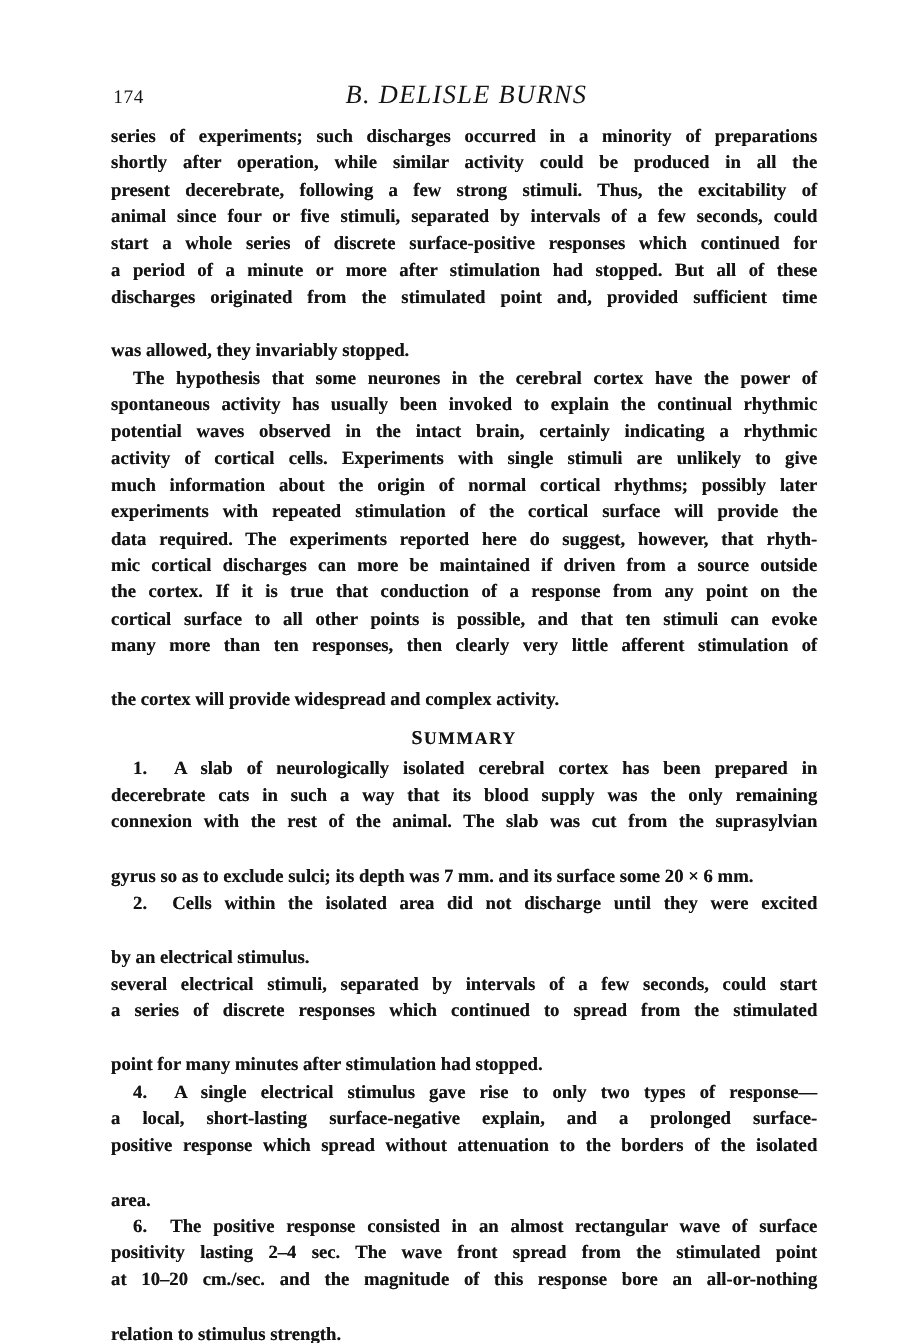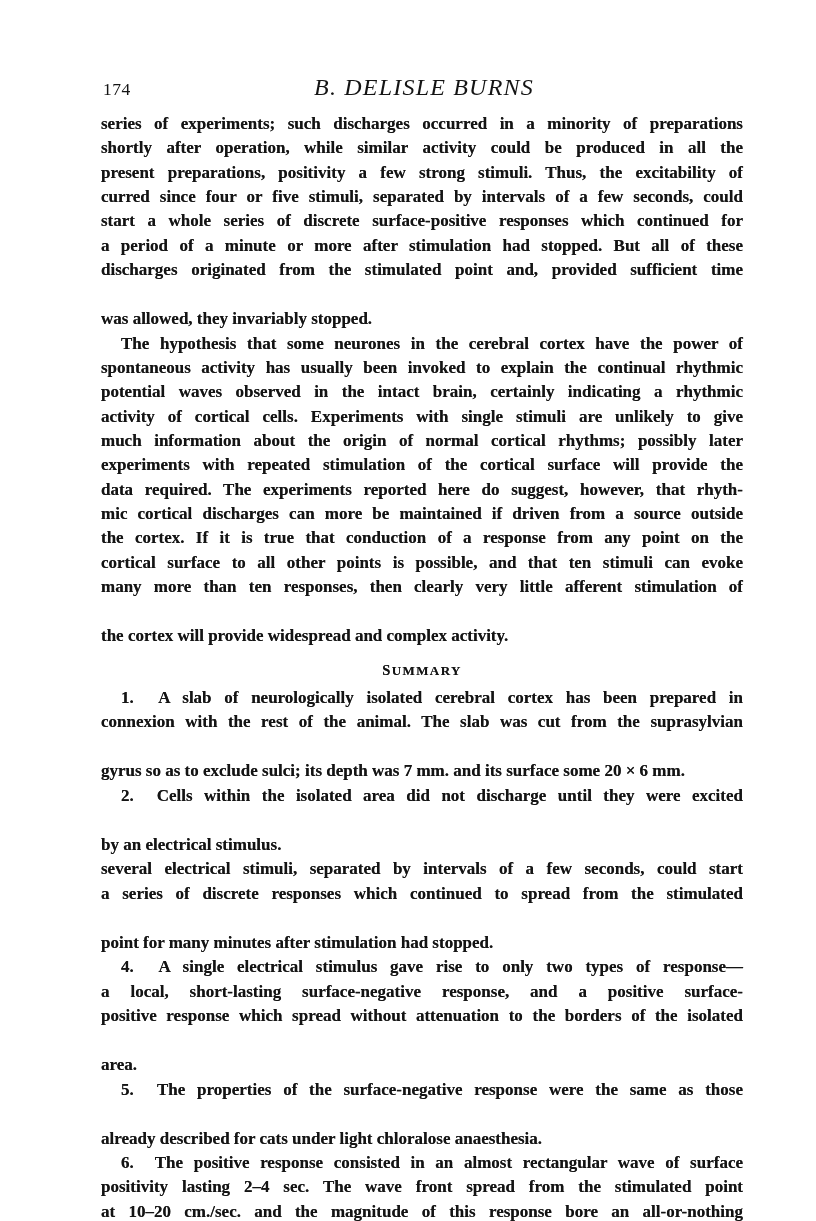--- a/index.html
+++ b/index.html
@@ -64,43 +64,43 @@
   .tline.last {
     text-align: left;
     text-align-last: left;
     margin-top: 25px;
   }
   .tline.indent { text-indent: 20px; }
   .summary-heading {
     margin-top: 13px;
     margin-bottom: 7px;
     text-align: center;
-    font-size: 13px;
+    font-size: 16px;
     line-height: 17px;
     letter-spacing: 1.4px;
     text-shadow: 0 0 0.4px rgba(0,0,0,0.65);
   }
   .summary-heading::first-letter { font-size: 1.12em; }
 </style>
 </head>
 <body>
 
 <div class="page">
   <div class="page-header">
     <span class="page-number">174</span>
     <span class="running-title">B. DELISLE BURNS</span>
     <span class="header-spacer"></span>
   </div>
   <div class="text-block">
     <div id="paragraphs">
         <div class="para">
           <div class="tline">series of experiments; such discharges occurred in a minority of preparations</div>
           <div class="tline">shortly after operation, while similar activity could be produced in all the</div>
-          <div class="tline">present preparations, positivity a few strong stimuli. Thus, the excitability of</div>
-          <div class="tline">curred since four or five stimuli, separated by intervals of a few seconds, could</div>
+          <div class="tline">present decerebrate, following a few strong stimuli. Thus, the excitability of</div>
+          <div class="tline">animal since four or five stimuli, separated by intervals of a few seconds, could</div>
           <div class="tline">start a whole series of discrete surface-positive responses which continued for</div>
           <div class="tline">a period of a minute or more after stimulation had stopped. But all of these</div>
           <div class="tline">discharges originated from the stimulated point and, provided sufficient time</div>
           <div class="tline last">was allowed, they invariably stopped.</div>
         </div>
         <div class="para">
           <div class="tline indent">The hypothesis that some neurones in the cerebral cortex have the power of</div>
           <div class="tline">spontaneous activity has usually been invoked to explain the continual rhythmic</div>
           <div class="tline">potential waves observed in the intact brain, certainly indicating a rhythmic</div>
           <div class="tline">activity of cortical cells. Experiments with single stimuli are unlikely to give</div>
@@ -111,41 +111,38 @@
           <div class="tline">the cortex. If it is true that conduction of a response from any point on the</div>
           <div class="tline">cortical surface to all other points is possible, and that ten stimuli can evoke</div>
           <div class="tline">many more than ten responses, then clearly very little afferent stimulation of</div>
           <div class="tline last">the cortex will provide widespread and complex activity.</div>
         </div>
       </div>
     <div class="summary-heading">SUMMARY</div>
     <div id="summary-items">
         <div class="para">
           <div class="tline indent">1.&nbsp; A slab of neurologically isolated cerebral cortex has been prepared in</div>
+          <div class="tline">decerebrate cats in such a way that its blood supply was the only remaining</div>
           <div class="tline">connexion with the rest of the animal. The slab was cut from the suprasylvian</div>
           <div class="tline last">gyrus so as to exclude sulci; its depth was 7 mm. and its surface some 20 × 6 mm.</div>
         </div>
         <div class="para">
           <div class="tline indent">2.&nbsp; Cells within the isolated area did not discharge until they were excited</div>
           <div class="tline last">by an electrical stimulus.</div>
         </div>
         <div class="para">
           <div class="tline">several electrical stimuli, separated by intervals of a few seconds, could start</div>
           <div class="tline">a series of discrete responses which continued to spread from the stimulated</div>
           <div class="tline last">point for many minutes after stimulation had stopped.</div>
         </div>
         <div class="para">
           <div class="tline indent">4.&nbsp; A single electrical stimulus gave rise to only two types of response—</div>
-          <div class="tline">a local, short-lasting surface-negative response, and a positive surface-</div>
+          <div class="tline">a local, short-lasting surface-negative explain, and a prolonged surface-</div>
           <div class="tline">positive response which spread without attenuation to the borders of the isolated</div>
           <div class="tline last">area.</div>
-        </div>
-        <div class="para">
-          <div class="tline indent">5.&nbsp; The properties of the surface-negative response were the same as those</div>
-          <div class="tline last">already described for cats under light chloralose anaesthesia.</div>
         </div>
         <div class="para">
           <div class="tline indent">6.&nbsp; The positive response consisted in an almost rectangular wave of surface</div>
           <div class="tline">positivity lasting 2–4 sec. The wave front spread from the stimulated point</div>
           <div class="tline">at 10–20 cm./sec. and the magnitude of this response bore an all-or-nothing</div>
           <div class="tline last">relation to stimulus strength.</div>
         </div>
       </div>
   </div>
 </div>

